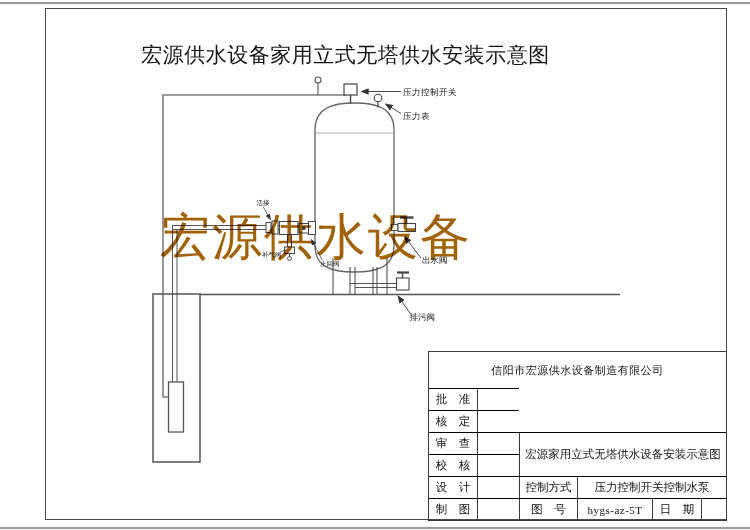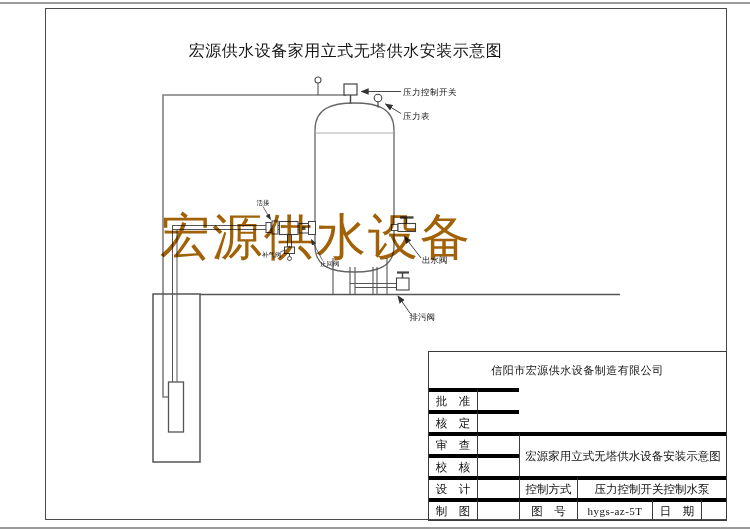--- a/index.html
+++ b/index.html
@@ -9,39 +9,39 @@
   }
   .page-edge{position:absolute;left:0;width:750px;height:2px;background:#9a9a9a;}
   .edge-top{top:2px;}
   .edge-bottom{top:527px;}
   .frame{
     position:absolute;left:45px;top:8px;width:682px;height:512px;
     border:1px solid #4a4a4a;box-sizing:border-box;z-index:1;
   }
   .drawing-title{
     position:absolute;left:45px;top:41px;width:601px;text-align:center;
-    font-size:16px;letter-spacing:0.5px;color:#151515;z-index:2;white-space:nowrap;
+    font-size:21px;letter-spacing:0.5px;color:#151515;z-index:2;white-space:nowrap;
   }
   .watermark{
     position:absolute;left:160px;top:204px;font-size:50px;letter-spacing:2px;
     color:#a16207;z-index:3;white-space:nowrap;mix-blend-mode:multiply;pointer-events:none;
   }
   svg.schematic{position:absolute;left:0;top:0;z-index:2;}
   svg text{font-family:"Liberation Serif","DejaVu Serif",serif;fill:#111;}
 
   
   .tblock{
     position:absolute;left:428px;top:351px;width:297px;height:168px;
     border:1px solid #3a3a3a;display:grid;z-index:4;
     grid-template-columns:48px 42px 58px 75px 49px 25px;
     grid-template-rows:36px repeat(6,22px);
     font-size:11.5px;background:transparent;
   }
   .tb-cell{
-    border-left:1px solid #3a3a3a;border-top:4px solid #000000;
+    border-left:1px solid #3a3a3a;border-top:1px solid #000000;
     display:flex;align-items:center;justify-content:center;
     white-space:nowrap;overflow:hidden;
   }
   .tb-cell.nobl{border-left:none;}
   .tb-cell.nobt{border-top:none;}
   .tb-hdr{font-size:11px;letter-spacing:0.5px;}
   .tb-mono{font-size:11px;letter-spacing:0.5px;}
 </style>
 </head>
 <body>

